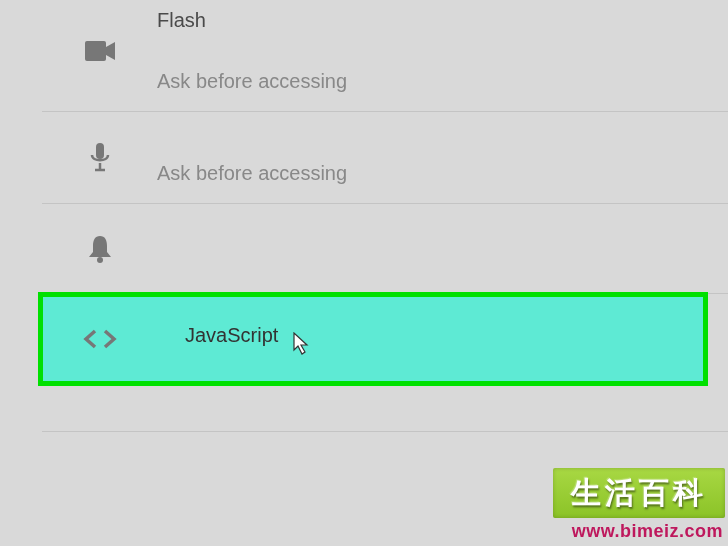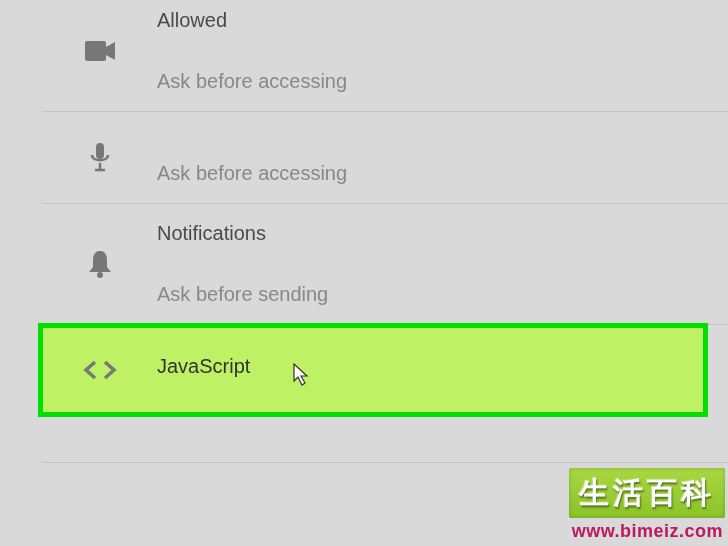--- a/index.html
+++ b/index.html
@@ -51,40 +51,41 @@
       margin-bottom: 6px;
       font-weight: 400;
     }
     .subtitle {
       font-size: 20px;
       color: #888888;
       font-weight: 400;
       margin-top: 32px;
     }
     .highlight {
-      background: #bef264;
+      background: #5eead4;
       outline: 5px solid #00e000;
       outline-offset: -3px;
       margin-left: -2px;
       margin-right: 22px;
       padding-left: 2px;
+      gap: 28px;
     }
     .highlight .title { color: #333333; }
     .highlight .subtitle { color: #777777; }
     .cursor {
       position: absolute;
       left: 253px;
       top: 38px;
       pointer-events: none;
     }
     .watermark-logo {
       position: absolute;
       right: 3px;
       bottom: 28px;
-      width: 156px;
+      width: 172px;
       height: 50px;
       background: linear-gradient(180deg, #a8d843 0%, #8bc327 100%);
       border-radius: 2px;
       display: flex;
       align-items: center;
       justify-content: center;
       box-shadow: inset 0 0 4px rgba(0,0,0,0.2);
     }
     .watermark-logo-text {
       font-size: 30px;
@@ -111,21 +112,21 @@
 <div class="settings-list">
 
   <div class="setting-row">
     <div class="icon-cell">
       <svg width="30" height="20" viewBox="0 0 30 20">
           <rect x="0" y="0" width="21" height="20" rx="2"></rect>
           <path d="M21 6 L30 1 L30 19 L21 14 Z"></path>
         </svg>
     </div>
     <div class="text-cell">
-      <div class="title">Allowed</div>
+      <div class="title">Flash</div>
       <div class="subtitle">Ask before accessing</div>
     </div>
   </div>
 
   <div class="setting-row">
     <div class="icon-cell">
       <svg width="20" height="30" viewBox="0 0 20 30">
           <rect x="6" y="0" width="8" height="16" rx="4"></rect>
           <path d="M2 12 C2 19 18 19 18 12" stroke="#777" stroke-width="2.5" fill="none"></path>
           <line x1="10" y1="20" x2="10" y2="27" stroke="#777" stroke-width="2.5"></line>
@@ -136,24 +137,20 @@
       <div class="subtitle">Ask before accessing</div>
     </div>
   </div>
 
   <div class="setting-row">
     <div class="icon-cell">
       <svg width="26" height="30" viewBox="0 0 26 30">
           <path d="M13 2 C8 2 6 6 6 12 L6 18 L2 23 L24 23 L20 18 L20 12 C20 6 18 2 13 2 Z"></path>
           <circle cx="13" cy="26" r="3"></circle>
         </svg>
-    </div>
-    <div class="text-cell">
-      <div class="title">Notifications</div>
-      <div class="subtitle">Ask before sending</div>
     </div>
   </div>
 
   <div class="setting-row highlight">
     <div class="icon-cell">
       <svg width="34" height="20" viewBox="0 0 34 20">
           <path d="M12 2 L3 10 L12 18" stroke="#777" stroke-width="3.5" fill="none" stroke-linecap="butt"></path>
           <path d="M22 2 L31 10 L22 18" stroke="#777" stroke-width="3.5" fill="none" stroke-linecap="butt"></path>
         </svg>
     </div>

